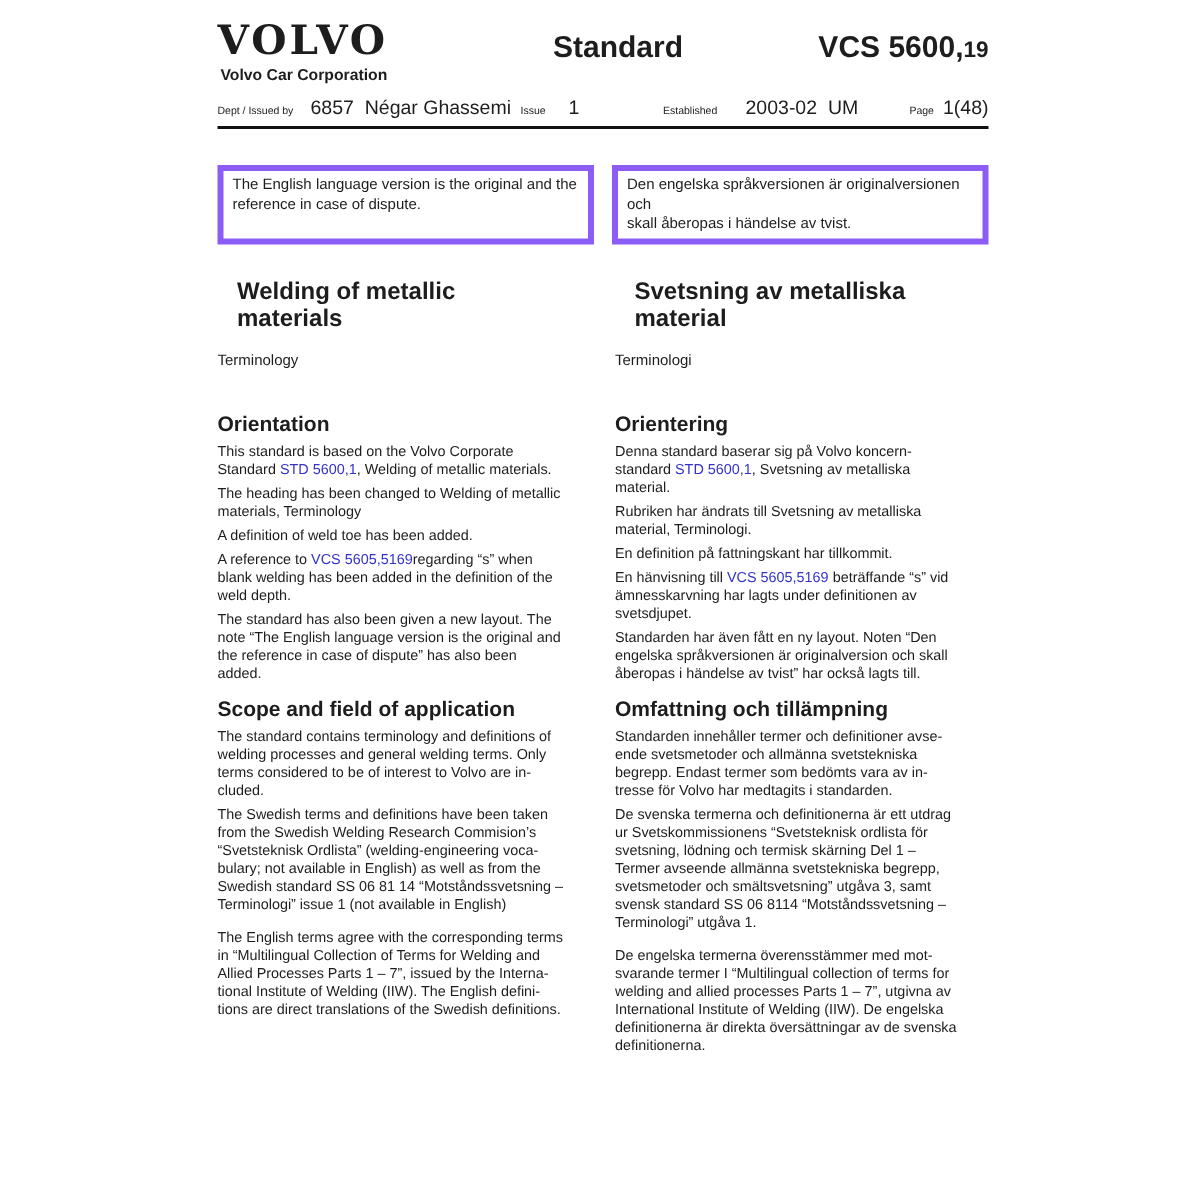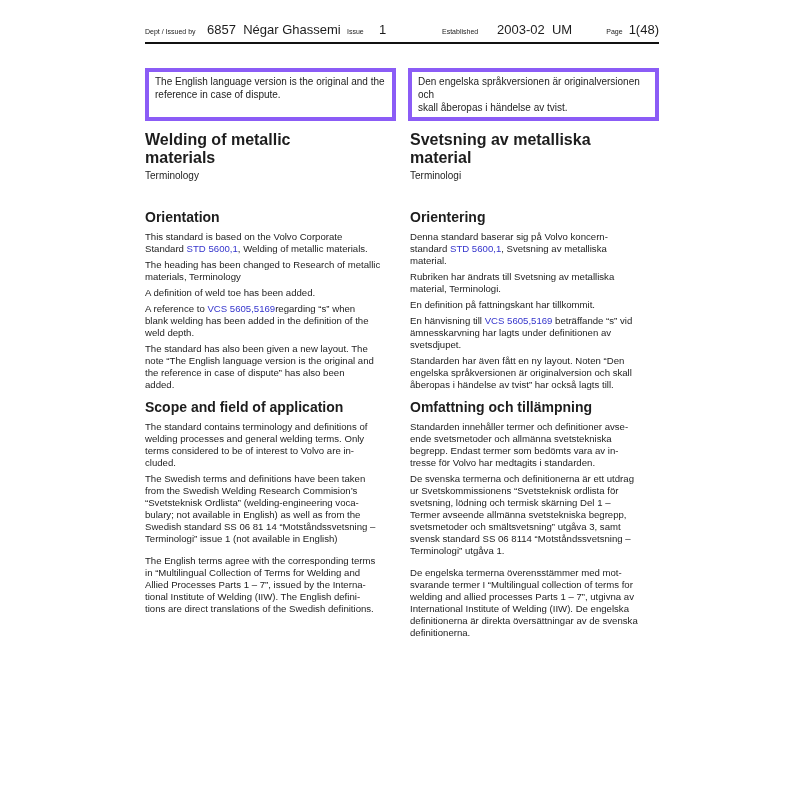--- a/index.html
+++ b/index.html
@@ -31,34 +31,42 @@
   .meta-page .meta-label{margin-right:6px;}
   .header-rule{border:0;border-top:2px solid #111;margin:5px 0 0 0;}
 
   
   .notice-row{display:flex;gap:12px;margin-top:24px;}
   .notice-box{flex:1;border:4px solid #8b5cf6;padding:3px 6px;font-size:10px;line-height:13px;white-space:pre-line;}
 
   
   .columns{display:flex;gap:16px;margin-top:10px;}
   .col{width:249px;}
-  .doc-title{font-size:16px;font-weight:bold;line-height:18px;margin:0;white-space:pre-line;}
+  .doc-title{font-size:16px;font-weight:bold;line-height:18px;margin:13px;white-space:pre-line;}
   .doc-subtitle{font-size:10px;margin-top:3px;}
   .sec-orientation{margin-top:28px;min-height:190px;box-sizing:border-box;}
   .sec-heading{font-size:14px;font-weight:bold;margin:0 0 6px 0;line-height:16px;}
   .para{font-size:9.6px;line-height:12px;margin:0 0 4px 0;white-space:pre-line;}
   .para.mb-lg{}
   .para.mt-lg{margin-top:10px;}
   .doclink{color:#3333cc;text-decoration:none;cursor:pointer;}
 </style>
 </head>
 <body>
 
 <div class="page">
 
+  <div class="header-top">
+    <div class="brand">
+      <div class="volvo-logo">VOLVO</div>
+      <div class="brand-sub">Volvo Car Corporation</div>
+    </div>
+    <div class="doc-type">Standard</div>
+    <div class="doc-number"><span>VCS 5600,</span><span class="suffix">19</span></div>
+  </div>
 
   <div class="meta-row">
     <span class="meta-label w-dept-l">Dept / Issued by</span>
     <span class="meta-value w-dept-v">6857  Négar Ghassemi</span>
     <span class="meta-label w-issue-l">Issue</span>
     <span class="meta-value w-issue-v">1</span>
     <span class="meta-label w-est-l">Established</span>
     <span class="meta-value w-est-v">2003-02  UM</span>
     <span class="meta-page">
       <span class="meta-label">Page</span>
@@ -78,21 +86,21 @@
 
     <div class="col">
       <h1 class="doc-title">Welding of metallic
 materials</h1>
       <div class="doc-subtitle">Terminology</div>
 
       <section class="sec-orientation">
         <h2 class="sec-heading">Orientation</h2>
         <p class="para mb-lg"><span>This standard is based on the Volvo Corporate
 Standard </span><a class="doclink">STD 5600,1</a><span>, Welding of metallic materials.</span></p>
-        <p class="para">The heading has been changed to Research of metallic
+        <p class="para">The heading has been changed to Welding of metallic
 materials, Terminology</p>
         <p class="para">A definition of weld toe has been added.</p>
         <p class="para"><span>A reference to </span><a class="doclink">VCS 5605,5169</a><span>regarding “s” when
 blank welding has been added in the definition of the
 weld depth.</span></p>
         <p class="para">The standard has also been given a new layout. The
 note “The English language version is the original and
 the reference in case of dispute” has also been
 added.</p>
       </section>

